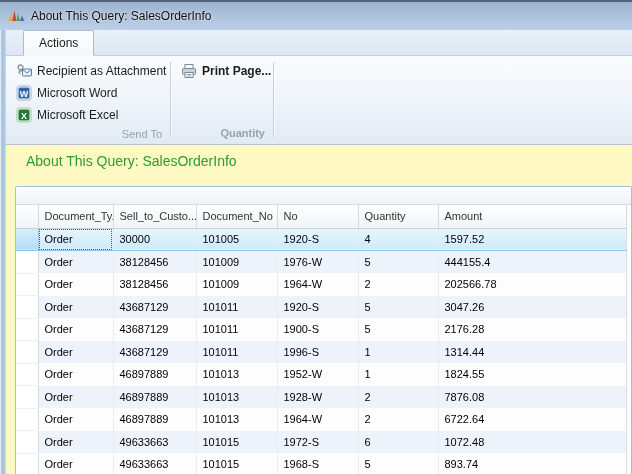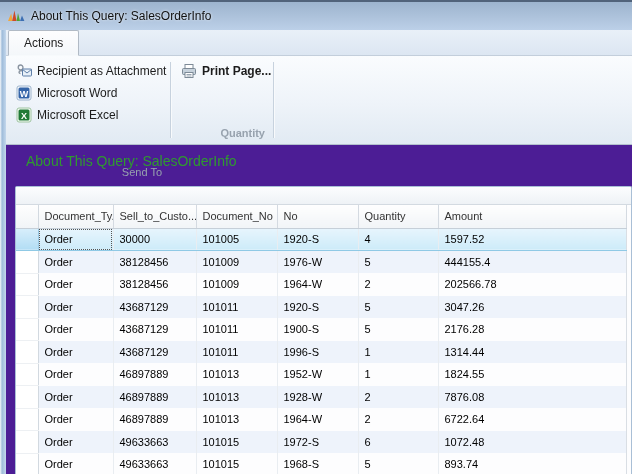--- a/index.html
+++ b/index.html
@@ -1,19 +1,19 @@
 <!DOCTYPE html>
 <html style="--heading-green: #2f9b2f; --row-stripe: #eef3fb;"><head>
 <meta charset="utf-8">
 <style>
   * { margin:0; padding:0; box-sizing:border-box; }
   html,body { font-family:"Liberation Sans","DejaVu Sans",sans-serif; }
   .window {
     position:relative; width:632px; height:474px; overflow:hidden;
-    background:#4c1d95; border-top:2px solid #51637a;
+    background:#fef9c3; border-top:2px solid #51637a;
   }
   
   .titlebar {
     position:absolute; left:0; top:0; width:632px; height:28px;
     background:linear-gradient(180deg,#9db4ce 0%,#aec3dc 55%,#bcd0e8 100%);
     display:flex; align-items:center; padding-left:8px;
   }
   .titlebar .apptitle {
     font-size:12px; color:#111; margin-left:6px; white-space:nowrap;
     text-shadow:0 0 3px rgba(255,255,255,.8);
@@ -24,32 +24,32 @@
     position:absolute; left:0; top:28px; width:6px; height:446px;
     background:linear-gradient(90deg,#f5f8fb 0%,#9fbcda 35%,#c3d7ec 100%);
   }
   
   .tabrow {
     position:absolute; left:6px; top:28px; right:0; height:26px;
     background:linear-gradient(180deg,#e9f0f8,#dce6f2);
     border-bottom:1px solid #c3cedb;
   }
   .tab {
-    position:absolute; left:2px; bottom:-1px; height:23px; padding:12px 15px;
+    position:absolute; left:17px; bottom:-1px; height:23px; padding:12px 15px;
     background:linear-gradient(180deg,#fdfdfe,#f4f7fa);
     border:1px solid #b1bac5; border-bottom:1px solid #f7fafc;
     border-radius:2px 2px 0 0; font-size:12px; color:#222;
     display:flex; align-items:center;
   }
   .ribbon-body {
     position:absolute; left:6px; top:54px; right:0; height:89px;
     background:linear-gradient(180deg,#fafcfe 0%,#eef3f9 55%,#e1eaf3 100%);
     border-bottom:1px solid #b3c0cd; display:flex;
   }
-  .rgroup { display:flex; flex-direction:column; padding:4px 4px 2px 8px;gap:38px; }
+  .rgroup { display:flex; flex-direction:column; padding:4px 4px 2px 8px; }
   .rgroup .btnstack { flex:1; }
   .rbtn {
     display:flex; align-items:center; height:22px; padding:0 6px 0 2px;
     font-size:12px; color:#1c1c1c; white-space:nowrap; border-radius:2px;
   }
   .rbtn .icon16 { width:16px; height:16px; margin-right:5px; flex:none; }
   .grouplabel { text-align:right; font-size:11px; color:#97a2ae; padding:2px 4px 3px; }
   .vsep {
     width:1px; margin:6px 0; background:#c7d2de; box-shadow:1px 0 0 #f8fafc;
   }

